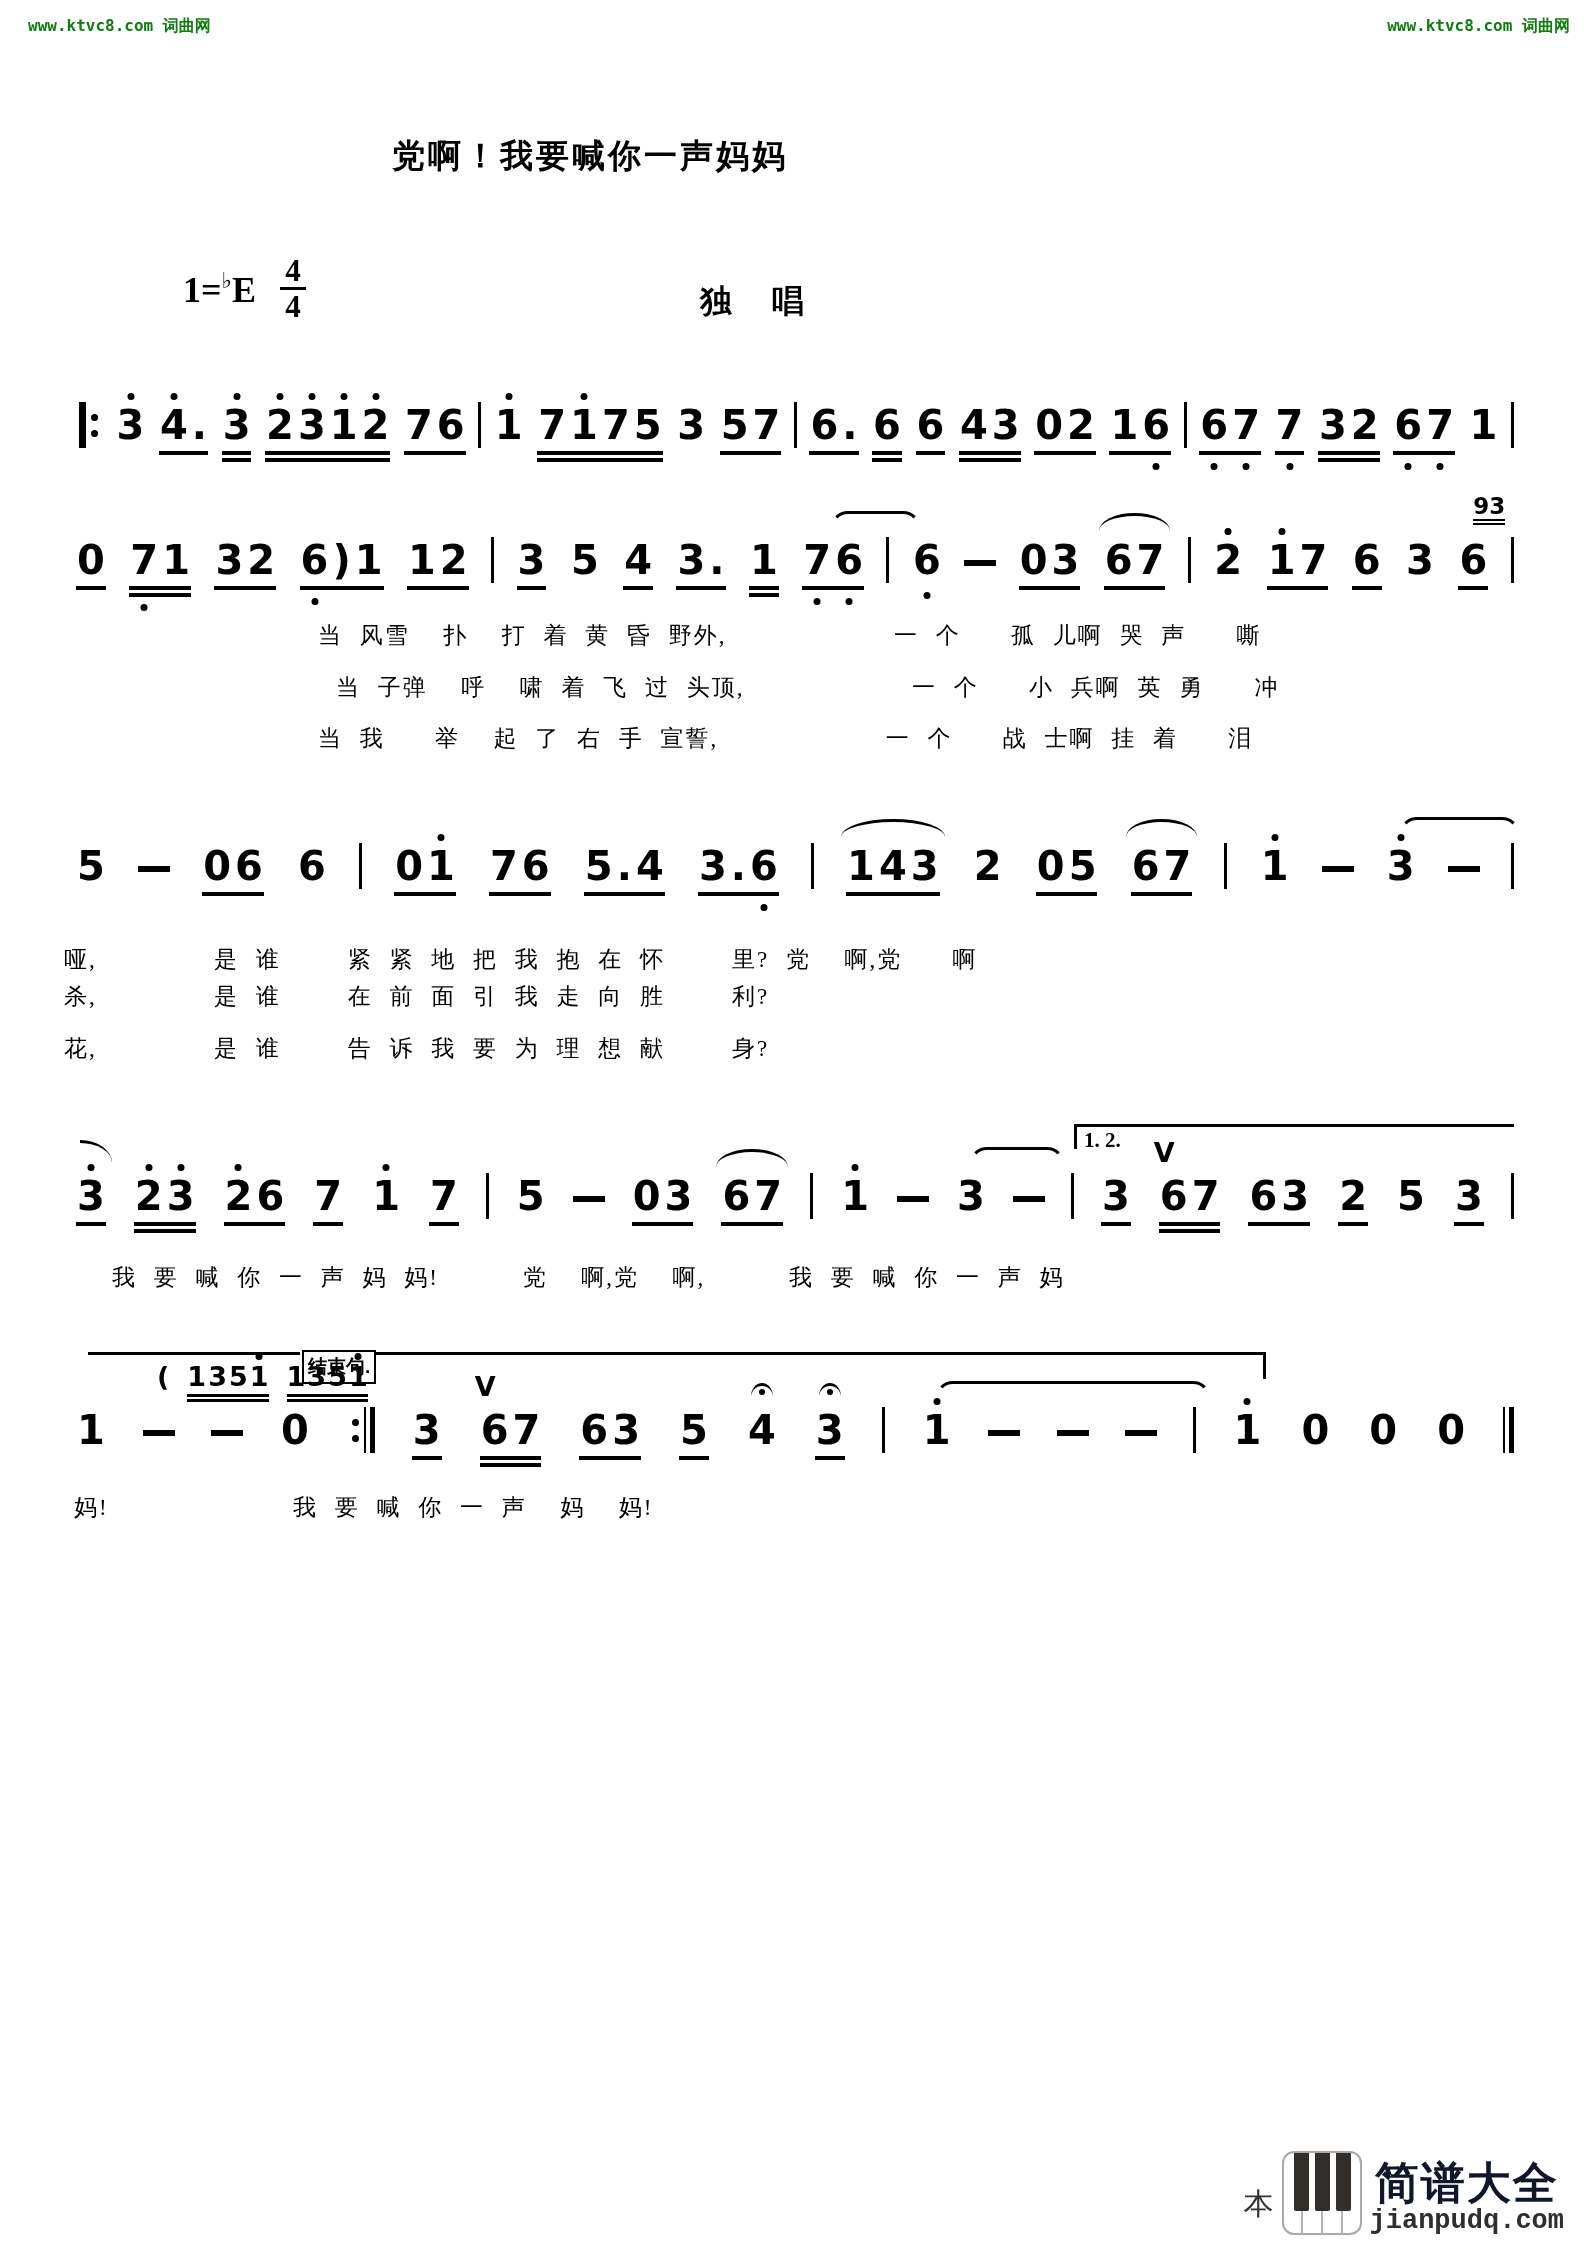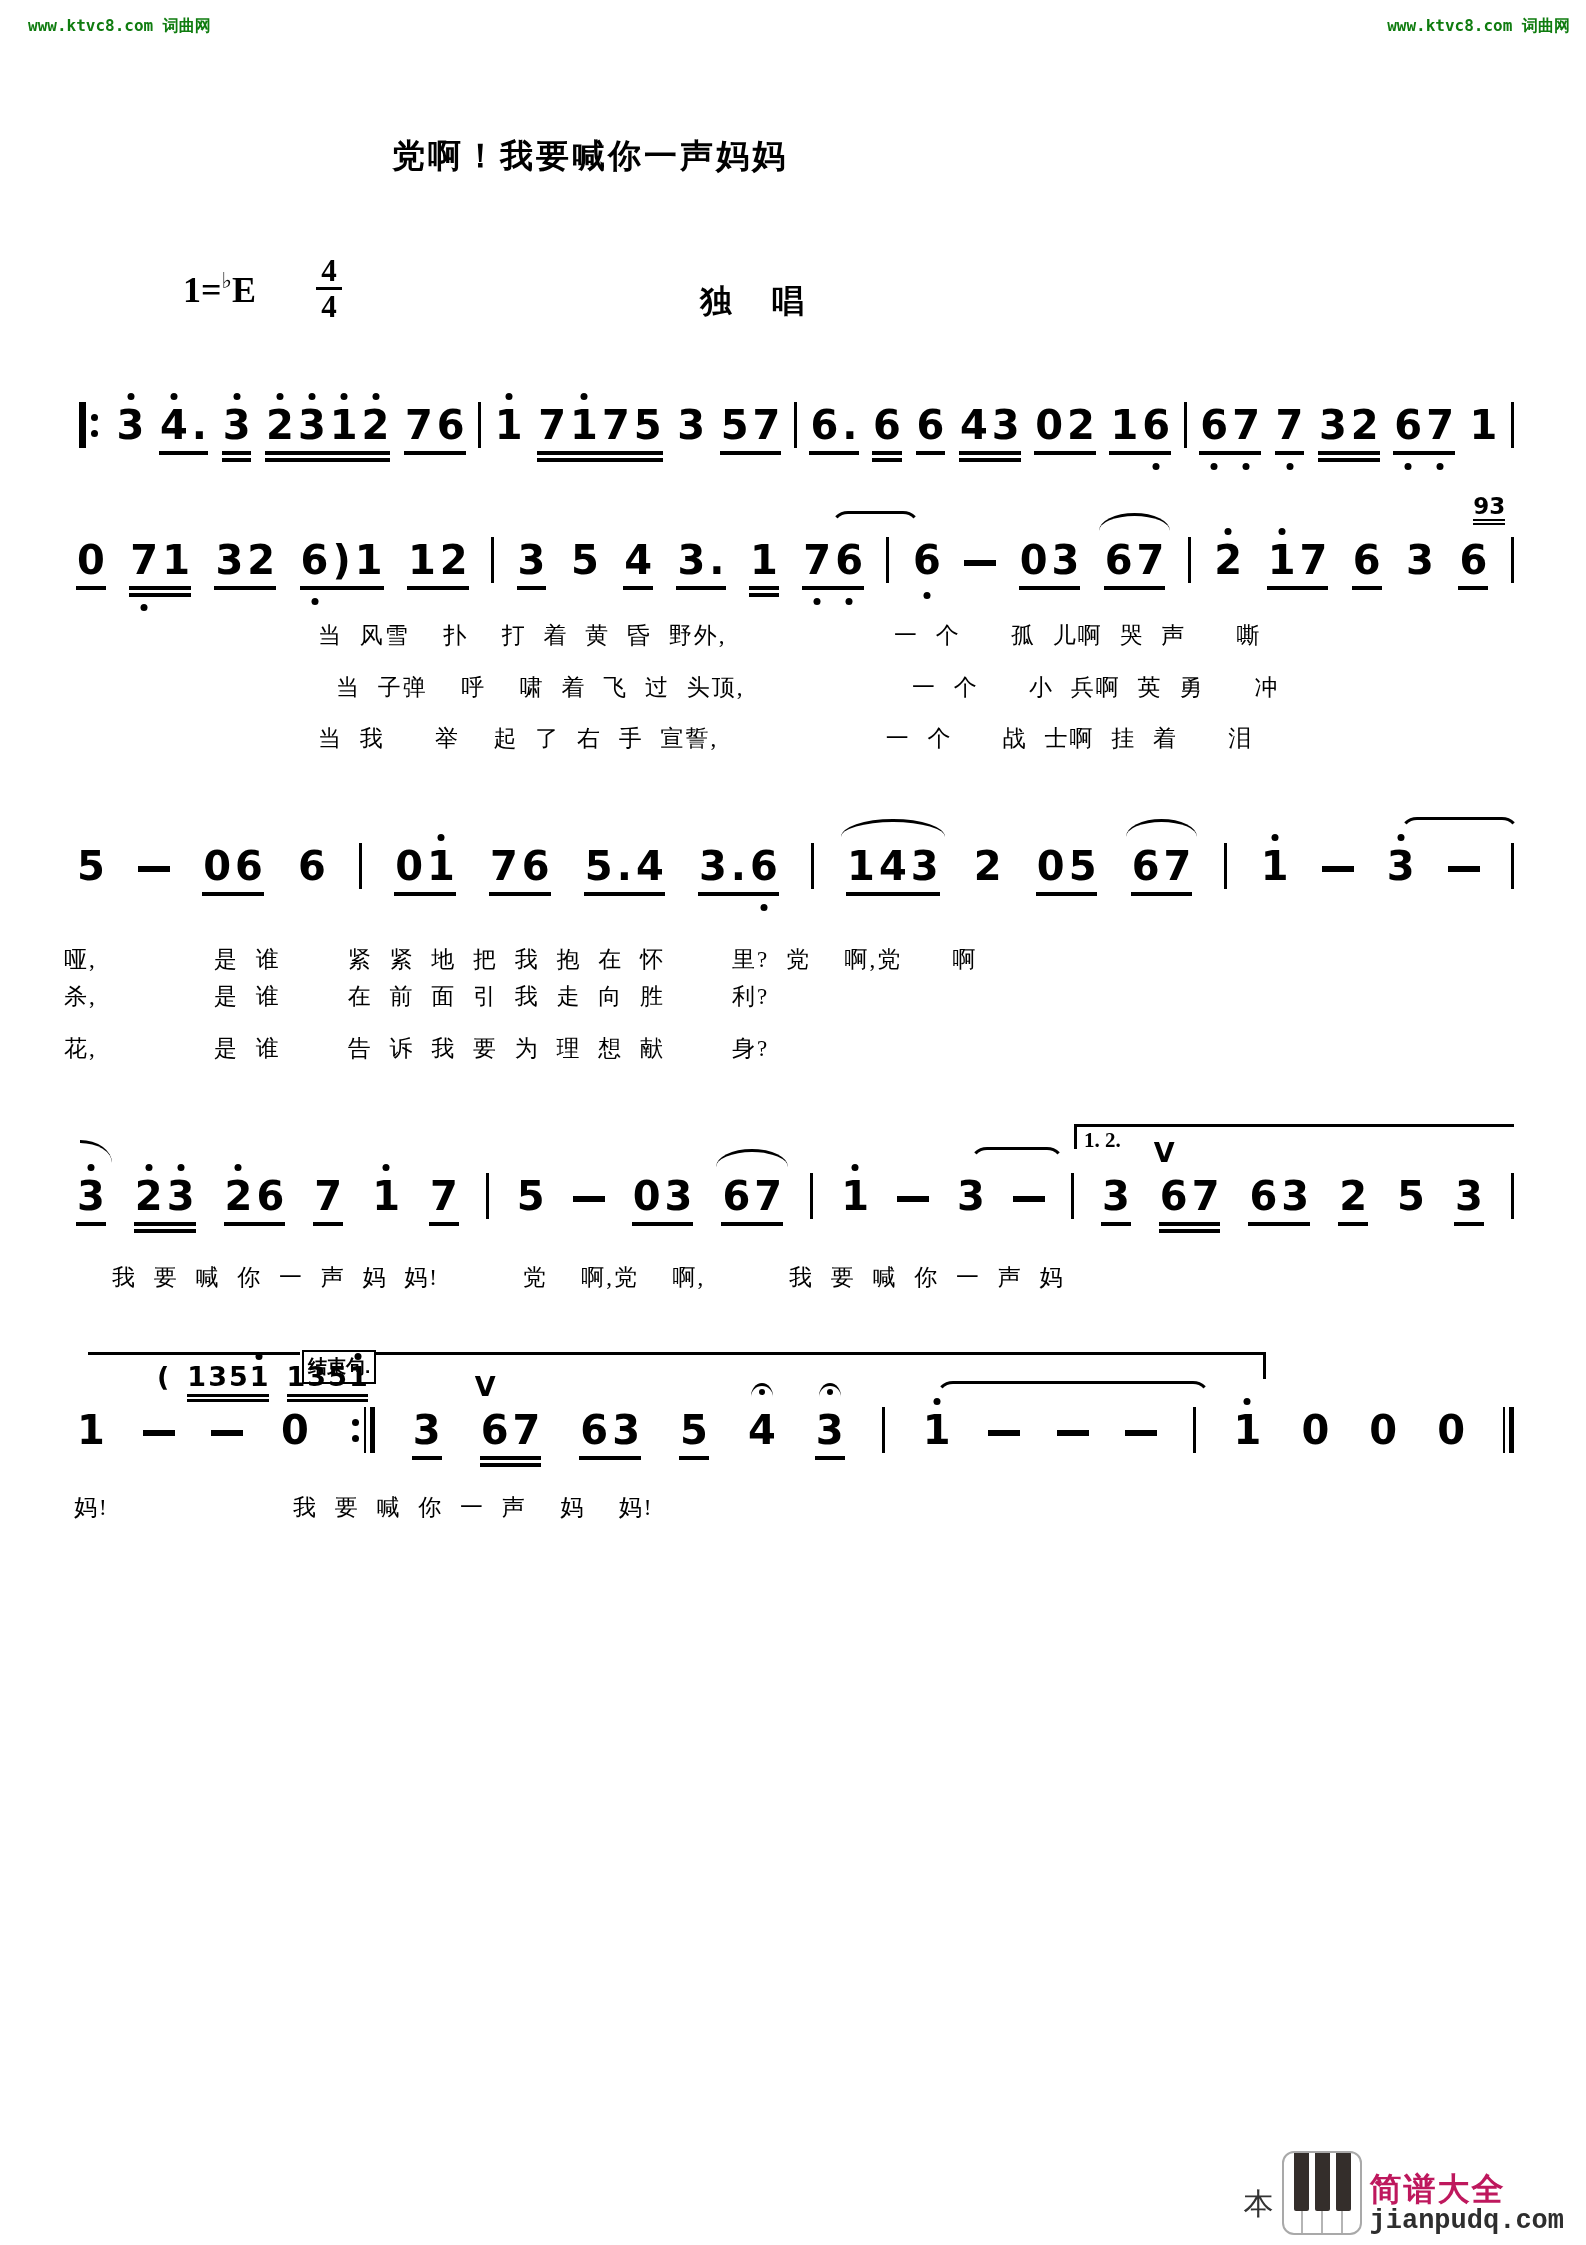--- a/index.html
+++ b/index.html
@@ -5,21 +5,21 @@
   html,body{margin:0;padding:0;}
   body{width:1586px;height:2245px;position:relative;background:#ffffff;overflow:hidden;
        font-family:"Liberation Sans","DejaVu Sans",sans-serif;color:#000;}
   
   .wm{position:absolute;top:16px;font-family:"DejaVu Sans Mono",monospace;font-size:16px;font-weight:bold;}
   .wm.left{left:28px;}
   .wm.right{right:16px;}
   
   .title{position:absolute;top:134px;left:0;width:1180px;text-align:center;
          font-size:33px;font-weight:900;letter-spacing:3px;font-family:"Liberation Sans",sans-serif;}
-  .keysig{position:absolute;left:183px;top:256px;display:flex;align-items:center;gap:60px;}
+  .keysig{position:absolute;left:183px;top:256px;display:flex;align-items:center;gap:24px;}
   .keytext{font-family:"Liberation Serif","DejaVu Serif",serif;font-weight:bold;font-size:36px;}
   .keytext sup{font-size:22px;vertical-align:14px;}
   .meter{display:flex;flex-direction:column;align-items:center;font-family:"Liberation Serif",serif;
          font-weight:bold;font-size:31px;line-height:29px;}
   .meter .fline{width:26px;height:3px;background:#000;margin:2px 0;}
   .voice{position:absolute;left:700px;top:280px;font-size:32px;font-weight:bold;
          font-family:"Liberation Serif","DejaVu Serif",serif;letter-spacing:4px;}
   
   .music-line{position:absolute;left:75px;right:72px;height:46px;display:flex;
               justify-content:space-between;align-items:flex-end;}
@@ -68,21 +68,21 @@
               padding:2px 4px;font-family:"Liberation Sans",sans-serif;background:#fff;}
   .leadtie{position:absolute;width:32px;height:20px;border-top:3px solid #000;border-radius:0 100% 0 0;}
   
   .brand{position:absolute;right:22px;bottom:10px;display:flex;align-items:flex-end;gap:8px;}
   .stray{font-size:30px;color:#333;margin-bottom:10px;font-family:"Liberation Serif",serif;}
   .piano{width:76px;height:80px;border:2px solid #a9a9a9;border-radius:12px;background:#fff;
          position:relative;overflow:hidden;}
   .piano .wl{position:absolute;top:0;bottom:0;width:2px;background:#b5b5b5;}
   .piano .bk{position:absolute;top:0;width:15px;height:58px;background:#342e2b;border-radius:0 0 2px 2px;}
   .brandtext{display:flex;flex-direction:column;line-height:1.05;}
-  .btitle{font-size:32px;font-weight:bold;color:#be185d;letter-spacing:2px;}
+  .btitle{font-size:44px;font-weight:bold;color:#0f172a;letter-spacing:2px;text-align:center;}
   .bdomain{font-size:27px;font-weight:bold;color:#2e2e2e;font-family:Liberation Mono, monospace;}
 </style>
 </head>
 <body>
 
 <div class="wm left" style="color: rgb(15, 124, 15);">www.ktvc8.com 词曲网</div>
 <div class="wm right" style="color: rgb(15, 124, 15);">www.ktvc8.com 词曲网</div>
 
 <div class="title">党啊！我要喊你一声妈妈</div>
 <div class="keysig">

